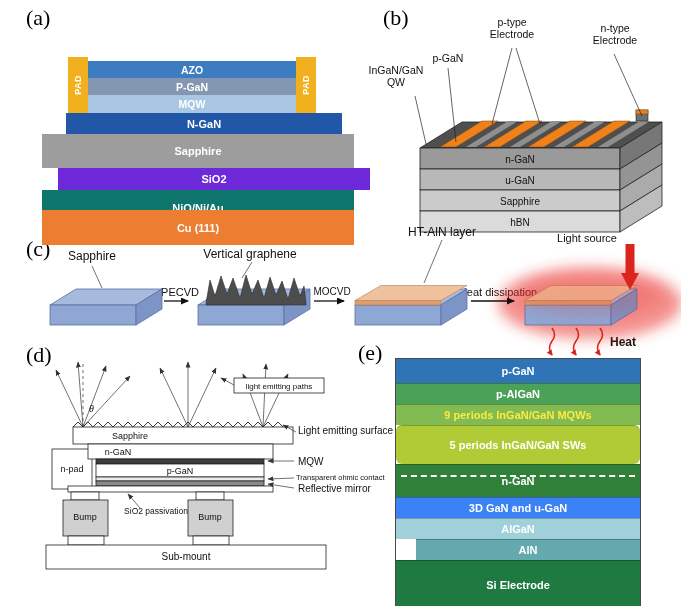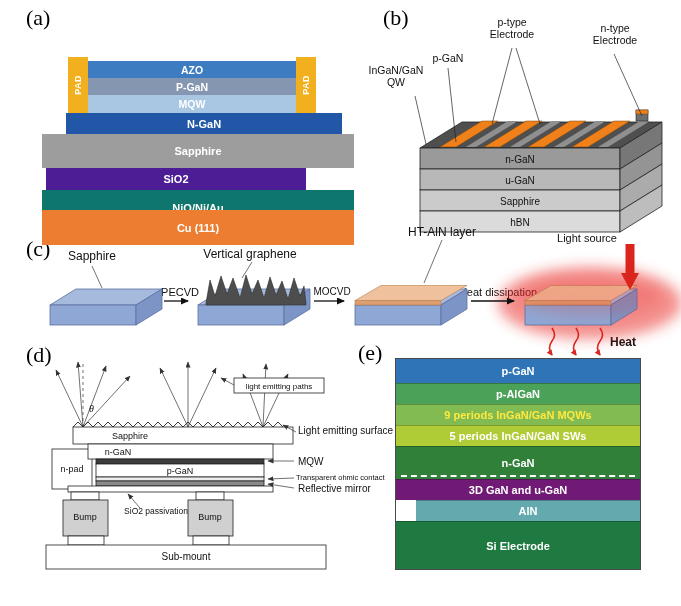--- a/index.html
+++ b/index.html
@@ -49,21 +49,21 @@
       <span class="padtxt">PAD</span>
     </div>
     <div class="padblk" style="left:254px;top:0;width:20px;height:56px">
       <span class="padtxt">PAD</span>
     </div>
     <div class="alayer" style="left: 46px; top: 4px; width: 208px; height: 17px; font-size: 10.5px; background-color: rgb(61, 124, 192);">AZO</div>
     <div class="alayer" style="left: 46px; top: 21px; width: 208px; height: 17px; font-size: 10.5px; background-color: rgb(132, 150, 176);">P-GaN</div>
     <div class="alayer" style="left: 46px; top: 38px; width: 208px; height: 18px; font-size: 10.5px; background-color: rgb(169, 199, 226);">MQW</div>
     <div class="alayer" style="left: 24px; top: 56px; width: 276px; height: 21px; background-color: rgb(34, 87, 168);">N-GaN</div>
     <div class="alayer" style="left: 0px; top: 77px; width: 312px; height: 34px; background-color: rgb(157, 157, 157);">Sapphire</div>
-    <div class="alayer" style="left: 4px; top: 111px; width: 260px; height: 22px; background-color: #4c1d95;">SiO2</div>
+    <div class="alayer" style="left: 16px; top: 111px; width: 312px; height: 22px; background-color: #6d28d9;">SiO2</div>
     <div class="alayer" style="left: 0px; top: 133px; width: 312px; height: 35px; background-color: #0f766e;">NiO/Ni/Au</div>
     <div class="alayer" style="left: 0px; top: 153px; width: 312px; height: 35px; background-color: rgb(236, 125, 49);">Cu (111)</div>
   </div>
 
   <div class="lbl" style="left:478px;top:16px;width:68px;font-size:10.5px">p-type Electrode</div>
   <div class="lbl" style="left:582px;top:22px;width:66px;font-size:10.5px">n-type Electrode</div>
   <div class="lbl" style="left:425px;top:52px;width:46px;font-size:10.5px;white-space:nowrap">p-GaN</div>
   <div class="lbl" style="left:368px;top:64px;width:56px;font-size:10.5px">InGaN/GaN QW</div>
 
   <svg class="svgabs" style="left:390px;top:18px" width="290" height="222">
@@ -257,21 +257,22 @@
 
   <div class="dlab" style="left:298px;top:425px">Light emitting surface</div>
   <div class="dlab" style="left:298px;top:456px">MQW</div>
   <div class="dlab" style="left:296px;top:473px;font-size:7.5px">Transparent ohmic contact</div>
   <div class="dlab" style="left:298px;top:483px">Reflective mirror</div>
 
   <div class="panelE" style="left:395px;top:358px;width:246px">
     <div class="elayer" style="height: 24px; background-color: rgb(46, 116, 182); color: rgb(255, 255, 255);">p-GaN</div>
     <div class="elayer" style="height: 21px; background-color: rgb(74, 161, 87); color: rgb(255, 255, 255);">p-AlGaN</div>
     <div class="elayer" style="height: 21px; background-color: rgb(131, 187, 83); color: rgb(255, 233, 61);">9 periods InGaN/GaN MQWs</div>
-    <div class="elayer" style="height: 21px; background-color: rgb(175, 204, 54); color: rgb(255, 255, 255);">5 periods InGaN/GaN SWs</div>
+    <div class="elayer" style="height: 39px; background-color: rgb(175, 204, 54); color: rgb(255, 255, 255); border-radius: 6px;">5 periods InGaN/GaN SWs</div>
     <div class="elayer" style="height: 33px; background-color: rgb(48, 128, 58); color: rgb(255, 255, 255);">n-GaN</div>
-    <div class="elayer" style="height: 21px; background-color: #701a75; color: rgb(255, 255, 255);">3D GaN and u-GaN</div>
+    <div class="elayer" style="height: 21px; background-color: #3b82f6; color: rgb(255, 255, 255);">3D GaN and u-GaN</div>
+    <div class="elayer" style="height: 21px; background-color: rgb(160, 209, 218); color: rgb(255, 255, 255);">AlGaN</div>
     <div class="elayer" style="height: 21px; background-color: rgb(100, 169, 174); color: rgb(255, 255, 255); margin-left: 20px;">AlN</div>
     <div class="elayer" style="height: 48px; background-color: rgb(30, 122, 64); color: rgb(255, 255, 255);">Si Electrode</div>
     <div class="edash"></div>
   </div>
 
 </div>
 
 </body></html>

